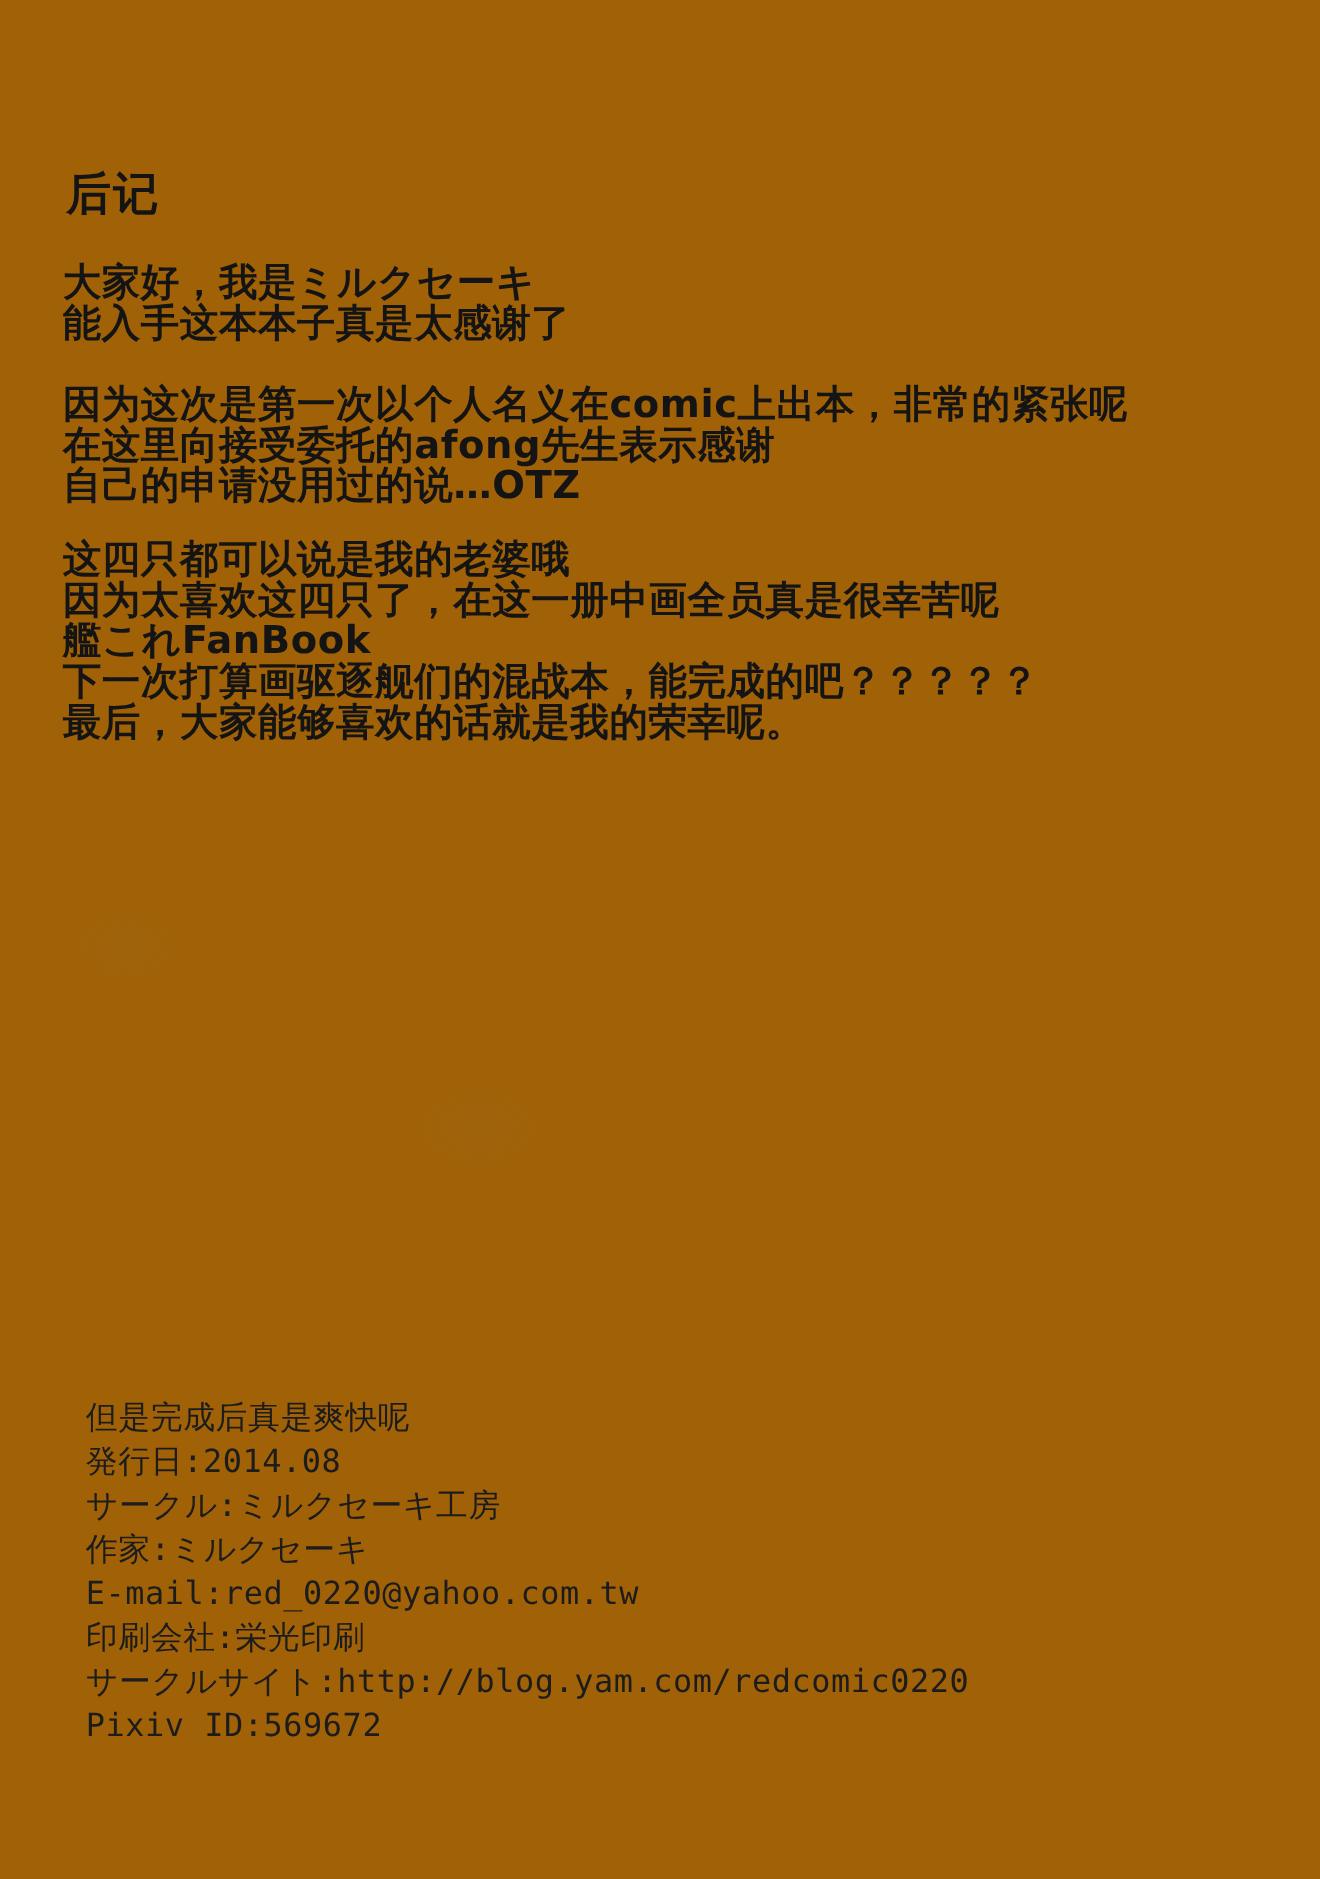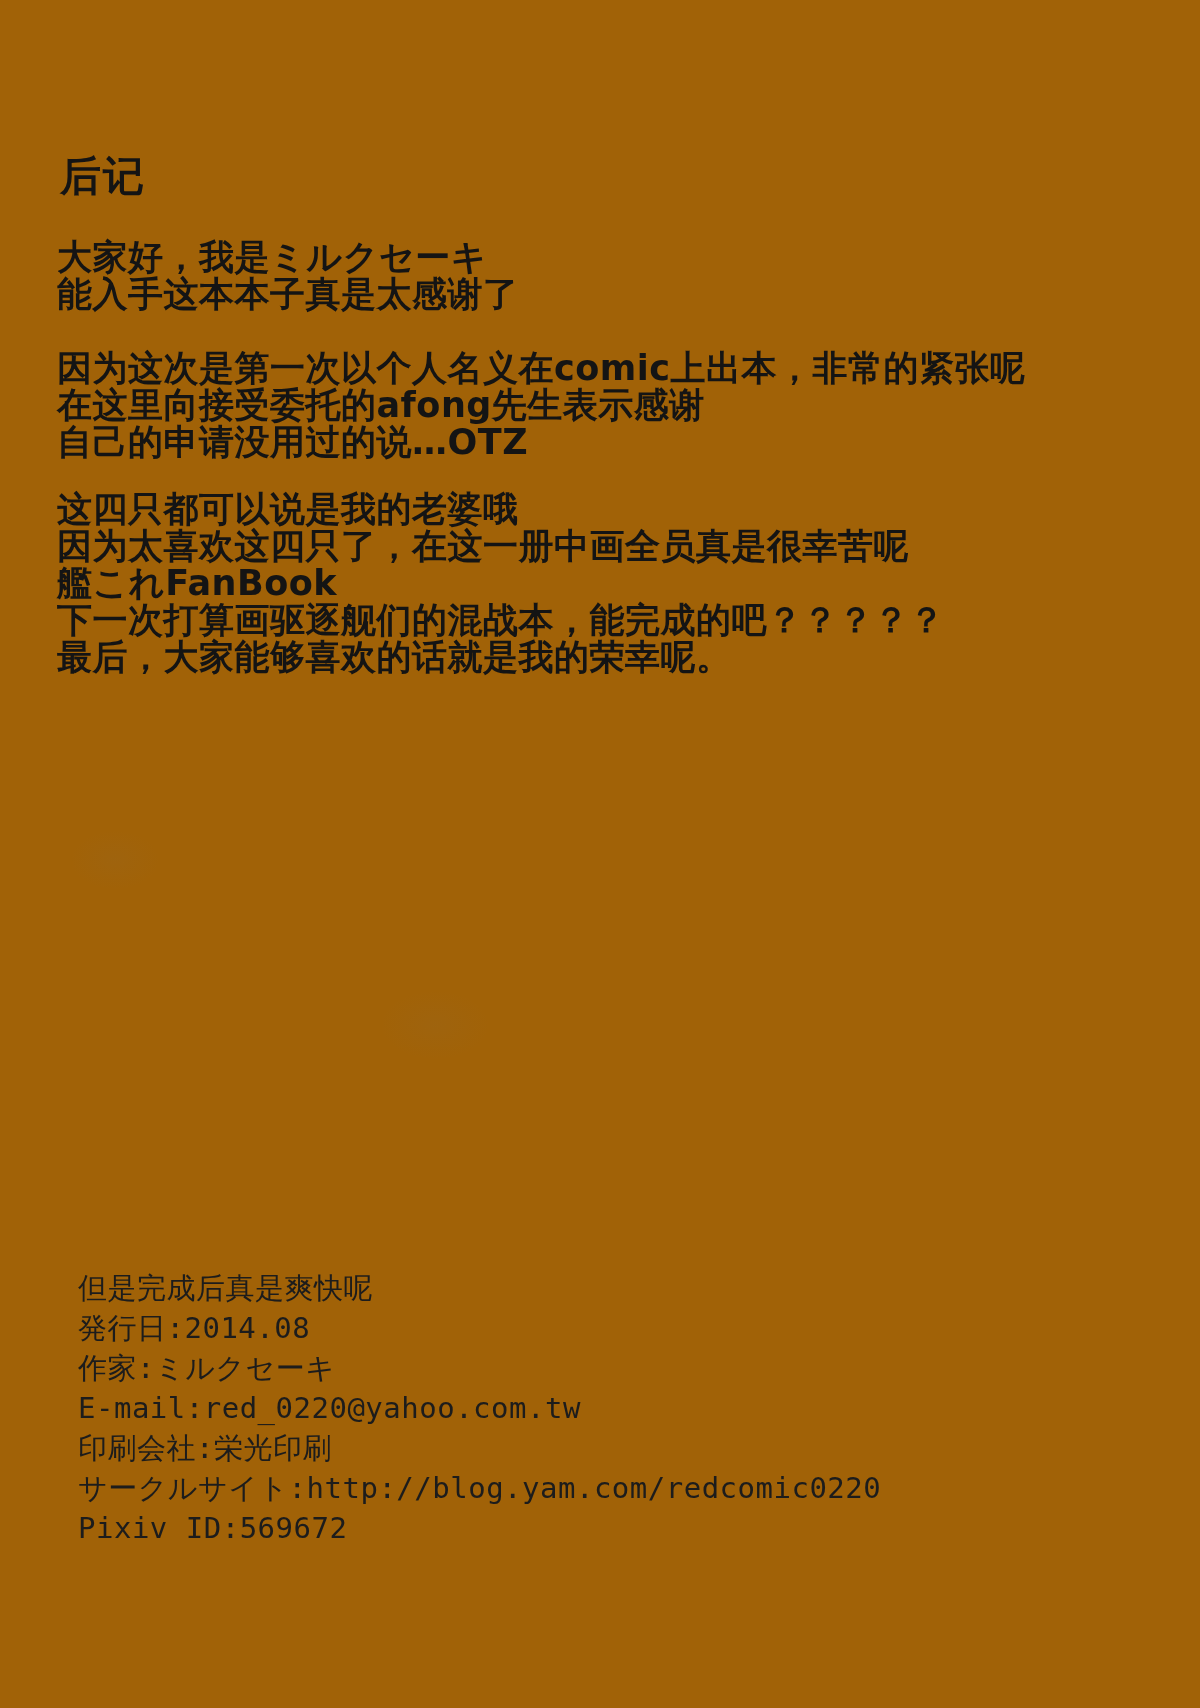--- a/index.html
+++ b/index.html
@@ -93,20 +93,21 @@
     <div class="afterword-line">下一次打算画驱逐舰们的混战本，能完成的吧？？？？？</div>
     <div class="afterword-line">最后，大家能够喜欢的话就是我的荣幸呢。</div>
   </div>
 
   <div class="scan-artifact artifact-1"></div>
   <div class="scan-artifact artifact-2"></div>
 
   <div class="colophon">
     <div class="colophon-line">但是完成后真是爽快呢</div>
     <div class="colophon-line">発行日:2014.08</div>
+    <div class="colophon-line">サークル:ミルクセーキ工房</div>
     <div class="colophon-line">作家:ミルクセーキ</div>
     <div class="colophon-line">E-mail:red_0220@yahoo.com.tw</div>
     <div class="colophon-line">印刷会社:栄光印刷</div>
     <div class="colophon-line">サークルサイト:http://blog.yam.com/redcomic0220</div>
     <div class="colophon-line">Pixiv ID:569672</div>
   </div>
 
 </div>
 
 </body></html>

